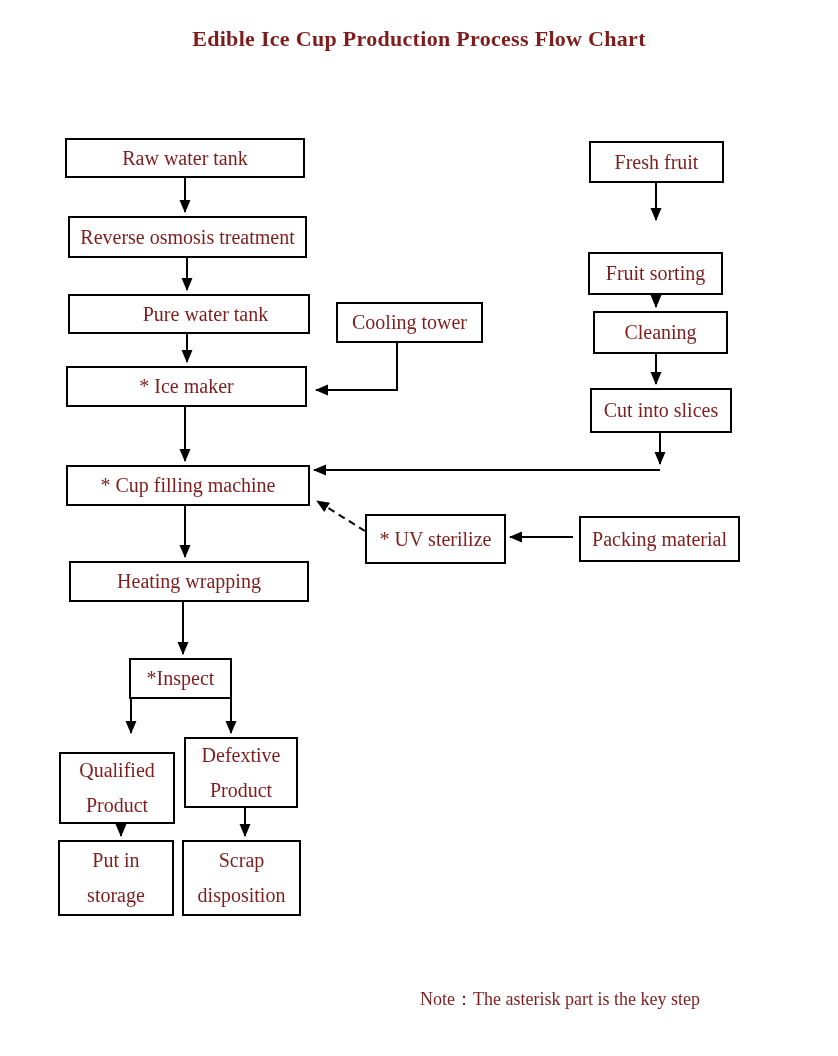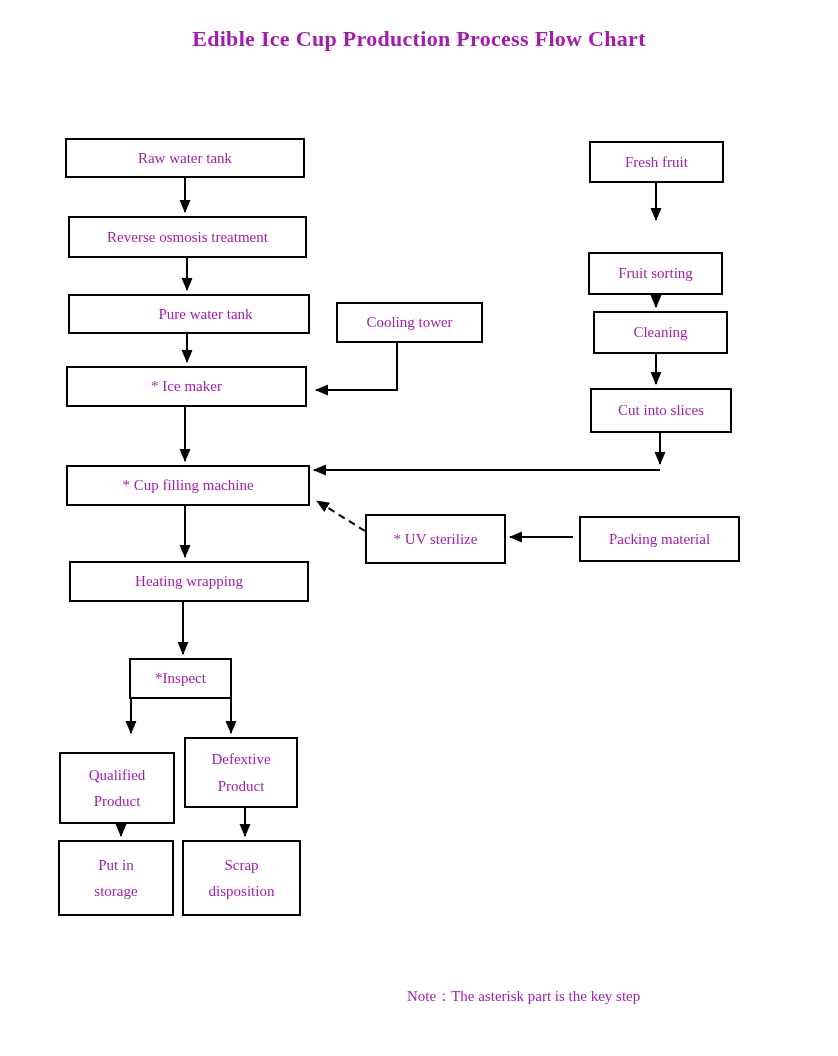--- a/index.html
+++ b/index.html
@@ -2,58 +2,58 @@
 <html><head>
 <meta charset="utf-8">
 <style>
   html, body { margin: 0; padding: 0; background: #ffffff; }
   .canvas {
     position: relative;
     width: 838px;
     height: 1056px;
     background: #ffffff;
     font-family: "Liberation Serif", "DejaVu Serif", serif;
-    color: #a21caf;
+    color: #7f1d1d;
     overflow: hidden;
   }
   .title {
     position: absolute;
     top: 26px;
     left: 0;
     width: 838px;
     text-align: center;
     font-size: 22px;
     font-weight: bold;
     letter-spacing: 0.3px;
   }
   .box {
     position: absolute;
     box-sizing: border-box;
     border: 2px solid #000;
     display: flex;
     align-items: center;
     justify-content: center;
     text-align: center;
-    font-size: 15px;
+    font-size: 20px;
     line-height: 1.75;
     white-space: pre-line;
     background: #fff;
   }
   .connectors {
     position: absolute;
     top: 0; left: 0;
     width: 838px;
     height: 1056px;
     pointer-events: none;
   }
   .note {
     position: absolute;
     top: 987px;
-    left: 407px;
-    font-size: 15px;
+    left: 420px;
+    font-size: 18px;
   }
 </style>
 </head>
 <body>
 
 <div class="canvas">
 
   <div class="title">Edible Ice Cup Production Process Flow Chart</div>
 
   <svg class="connectors" width="838" height="1056" viewBox="0 0 838 1056" xmlns="http://www.w3.org/2000/svg">

